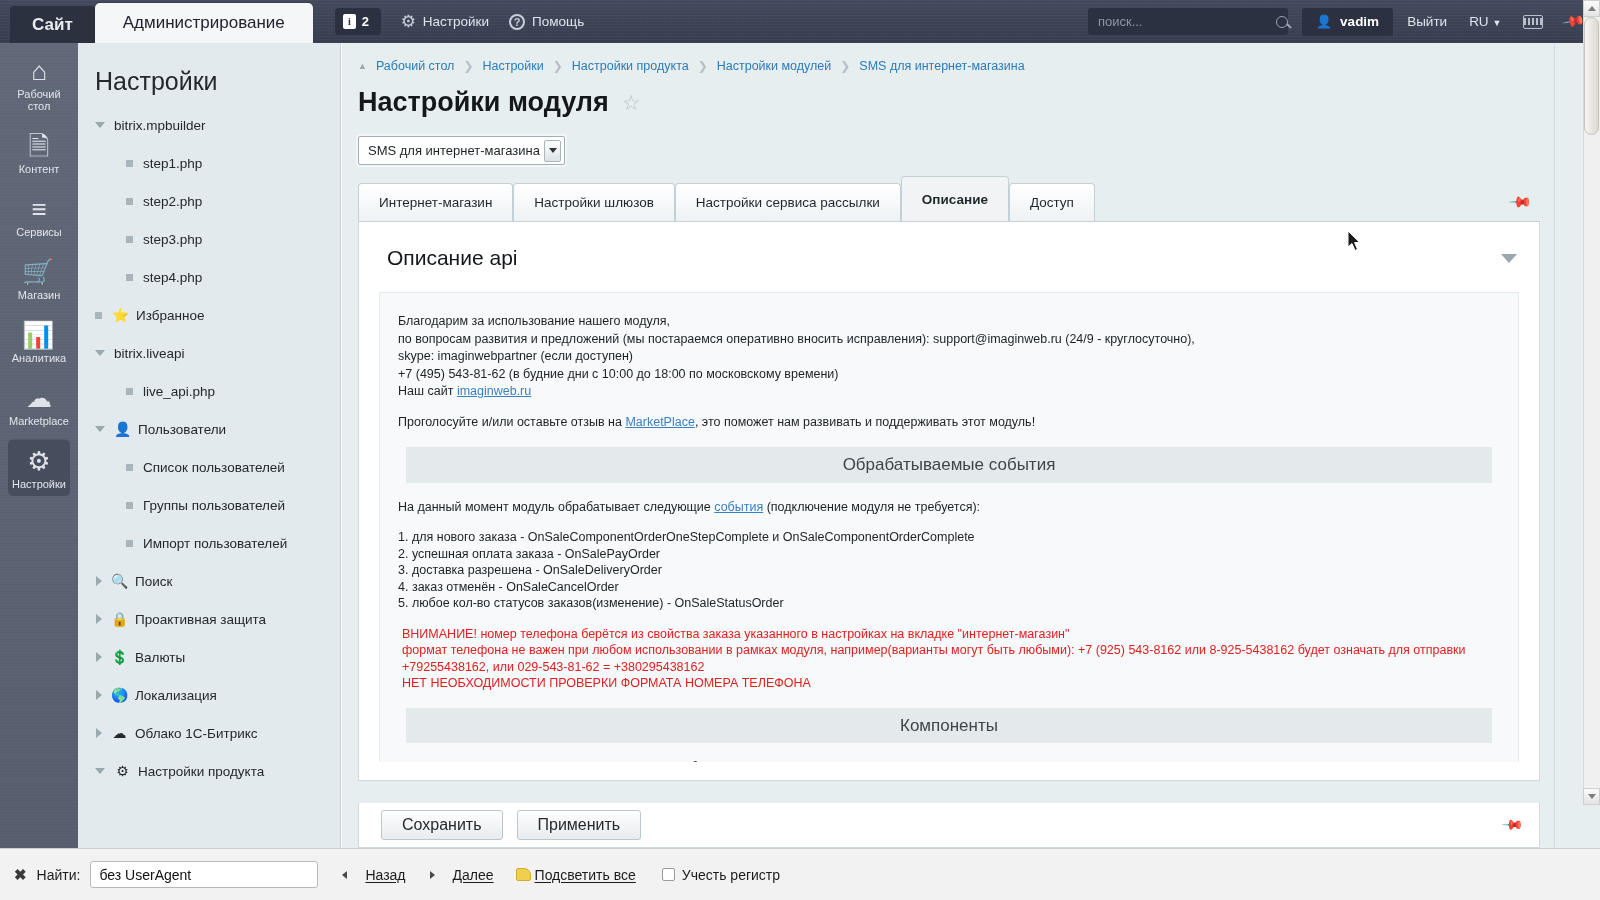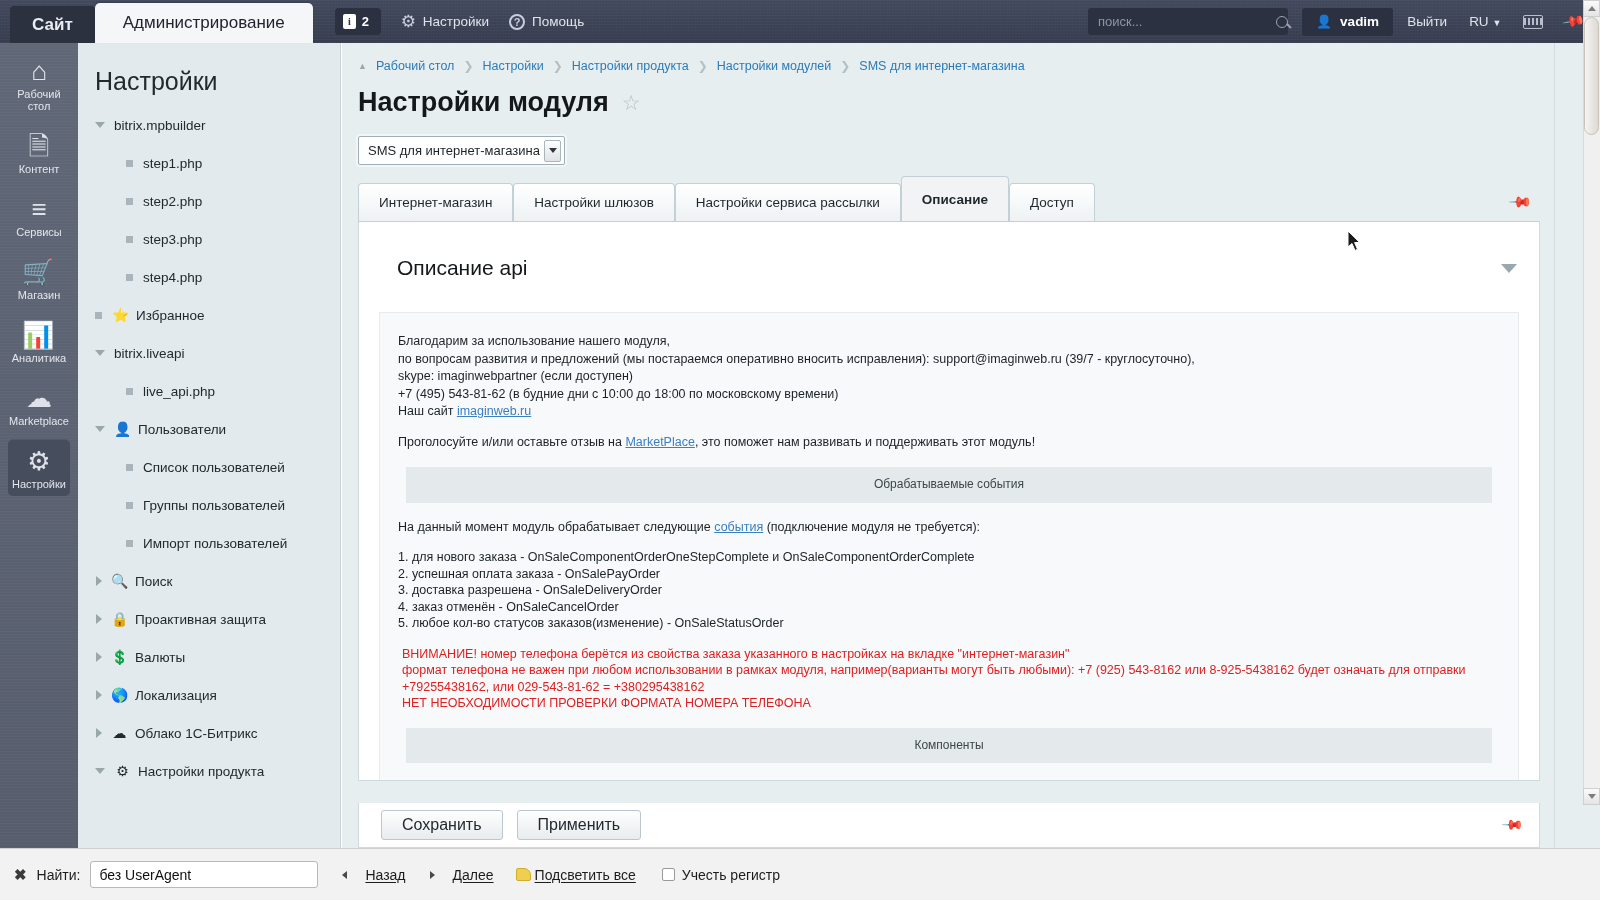--- a/index.html
+++ b/index.html
@@ -203,32 +203,32 @@
   
   .panel {
     margin: 0 14px 0 16px; background: #fff;
     border: 1px solid #cfd9de; border-top: 1px solid #c3d0d6;
     height: 560px; position: relative; overflow: hidden;
   }
   .panel-head {
     display: flex; align-items: center; justify-content: space-between;
     padding: 18px 22px 16px 22px;
   }
-  .panel-head h2 { margin:16px; font-size: 21px; font-weight: normal; color: #14181b;}
+  .panel-head h2 { margin:6px; font-size: 21px; font-weight: normal; color: #14181b;}
   .caret-down { width:0;height:0;border-left:8px solid transparent;border-right:8px solid transparent;border-top:9px solid #9aa7ad;}
   .inner {
     margin: 0 20px; background: #f7f9fa; border: 1px solid #e6ecee; border-bottom: none;
     padding: 20px 18px 10px 18px;
     height: 470px; overflow: hidden;
     font-size: 12.5px; color: #1c2226; line-height: 17.5px;
   }
   .inner a { color: #3a7fc1; }
   .inner p { margin: 0 0 13px 0; }
   .band {
-    background: #e4eaec; text-align: center; font-size: 12px; color: #3c464b;
+    background: #e4eaec; text-align: center; font-size: 17px; color: #3c464b;
     padding: 9px 0; margin: 16px 8px;
   }
   .ol { margin: 0 0 6px 0; }
   .ol div { line-height: 16.5px; }
   .warn { color: #e02020; margin: 14px 0 0 4px; }
   .warn div { line-height: 16.5px; }
   .comp { margin-top: 4px; }
   .comp div { line-height: 17px; }
   .comp b { font-weight: bold; }
 
@@ -492,21 +492,21 @@
 
     <div class="panel">
       <div class="panel-head">
         <h2>Описание api</h2>
         <span class="caret-down"></span>
       </div>
 
       <div class="inner">
         <p>
           <span>Благодарим за использование нашего модуля,</span><br>
-          <span>по вопросам развития и предложений (мы постараемся оперативно вносить исправления): support@imaginweb.ru (39/7 - круглосуточно),</span><br>
+          <span>по вопросам развития и предложений (мы постараемся оперативно вносить исправления): support@imaginweb.ru (24/9 - круглосуточно),</span><br>
           <span>skype: imaginwebpartner (если доступен)</span><br>
           <span>+7 (495) 543-81-62 (в будние дни с 10:00 до 18:00 по московскому времени)</span><br>
           <span>Наш сайт </span><a href="#">imaginweb.ru</a>
         </p>
 
         <p>
           <span>Проголосуйте и/или оставьте отзыв на </span><a href="#">MarketPlace</a><span>, это поможет нам развивать и поддерживать этот модуль!</span>
         </p>
 
         <div class="band">Обрабатываемые события</div>

